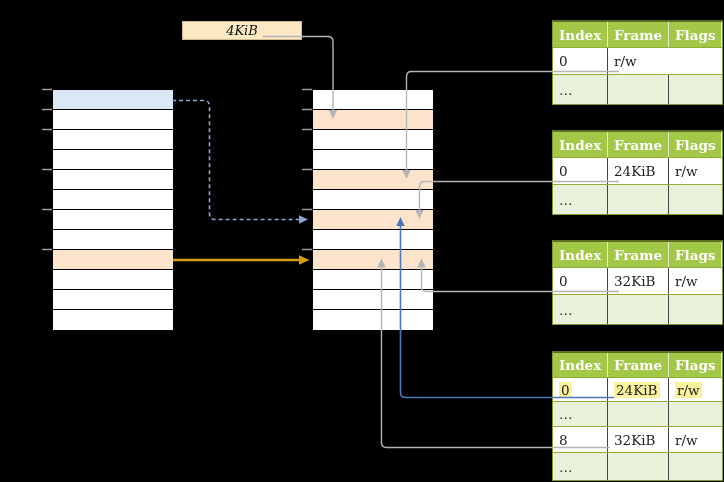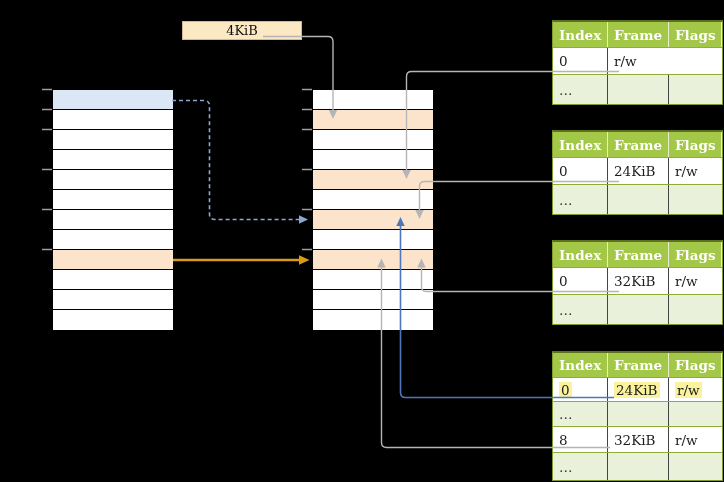--- a/index.html
+++ b/index.html
@@ -12,21 +12,21 @@
   .vrow:last-child{border-bottom:none;}
   .vrow.blue{background:#DCE7F5;}
   .vrow.orange{background:#FCE4CC;}
   #left-table{left:52px;top:89px;}
   #mid-table{left:312px;top:89px;}
 
   
   .label-box{position:absolute;left:182px;top:21px;width:118px;height:17px;
              background:#FCE9C4;border:1px solid #CBBC92;
              display:flex;align-items:center;justify-content:center;
-             font-size:13px;color:#111;}
+             font-size:13px;color:#111;font-style:italic;}
 
   
   .ptable{position:absolute;left:552px;width:171px;box-sizing:border-box;background:#fff;
           border:1px solid #7E9A2E;border-top:2px solid #5E6F22;}
   .pt-row{display:grid;grid-template-columns:55px 61px 1fr;border-top:1px solid #8FAE35;}
   .pt-row:first-child{border-top:none;}
   .pt-head{background:#A3C747;}
   .pt-cell{display:flex;align-items:center;padding-left:6px;box-sizing:border-box;
            border-right:1px solid #454545;font-size:13.5px;color:#1c1c1c;overflow:hidden;}
   .pt-cell:last-child{border-right:none;}

